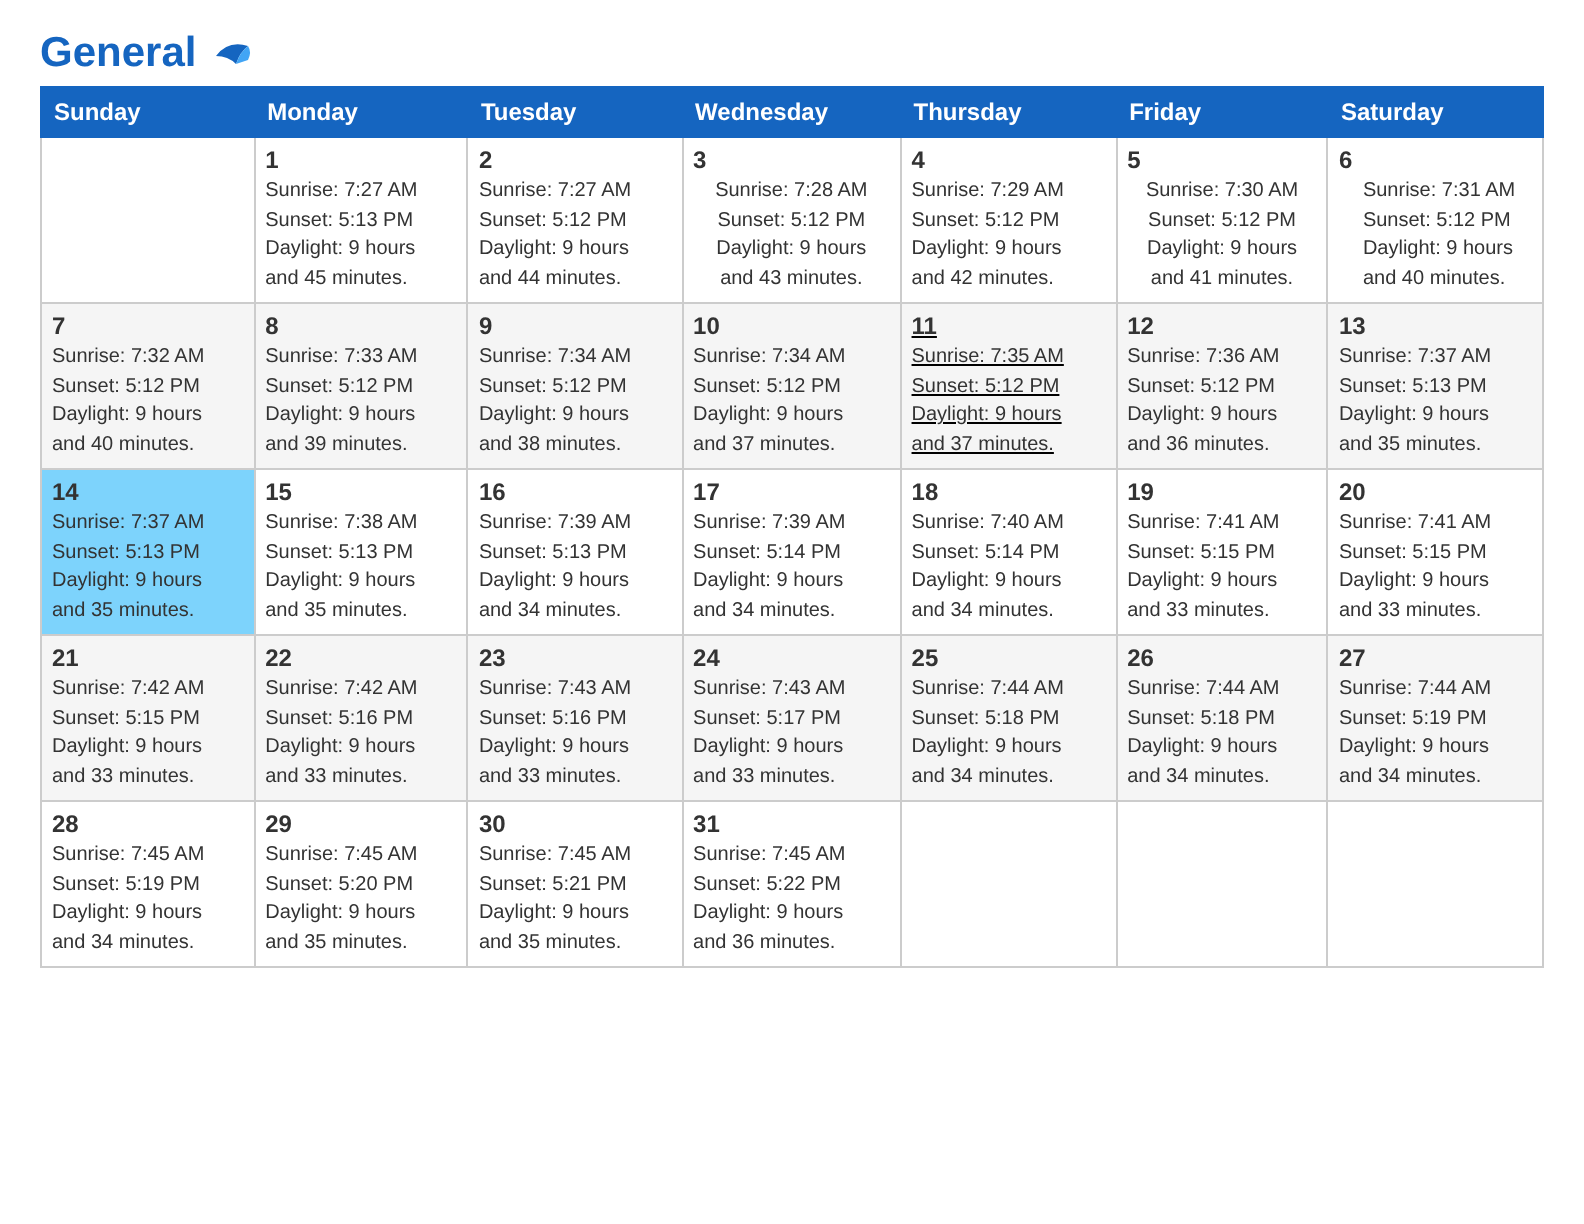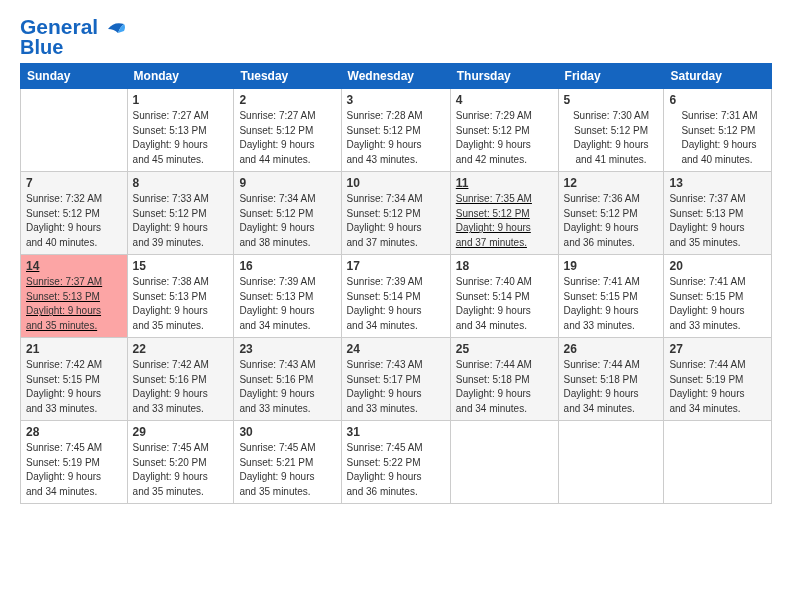--- a/index.html
+++ b/index.html
@@ -88,21 +88,20 @@
       <div>
         <div style="display:flex;align-items:center;">
           <div style="font-size:21px;font-weight:bold;color:#333;line-height:1;">
             <span style="color:#1565c0;">General</span>
             <svg width="22" height="18" viewBox="0 0 22 18" style="vertical-align:middle;margin-left:2px;">
               <path d="M2,10 Q8,2 18,5 Q14,8 12,14 Q8,10 2,10Z" fill="#1565c0"></path>
               <path d="M12,14 Q14,8 18,5 Q20,8 18,12Z" fill="#42a5f5"></path>
             </svg>
           </div>
         </div>
-        <div style="font-size:20px;font-weight:bold;color:#1565c0;line-height:1;">Blue</div>
       </div>
     </div>
     <div class="title-block">
       <div class="month-title"></div>
       <div class="location"></div>
     </div>
   </div>
 
   <table class="calendar">
     <thead>
@@ -128,21 +127,21 @@
           </td>
           <td style="background: rgb(255, 255, 255);">
             <span class="day-num">2</span>
             <div class="day-info" style="white-space: pre-line;">Sunrise: 7:27 AM
 Sunset: 5:12 PM
 Daylight: 9 hours
 and 44 minutes.</div>
           </td>
           <td style="background: rgb(255, 255, 255);">
             <span class="day-num">3</span>
-            <div class="day-info" style="white-space: pre-line;">Sunrise: 7:28 AM
+            <div class="day-info" style="white-space: pre-line; text-align: center;">Sunrise: 7:28 AM
 Sunset: 5:12 PM
 Daylight: 9 hours
 and 43 minutes.</div>
           </td>
           <td style="background: rgb(255, 255, 255);">
             <span class="day-num">4</span>
             <div class="day-info" style="white-space: pre-line;">Sunrise: 7:29 AM
 Sunset: 5:12 PM
 Daylight: 9 hours
 and 42 minutes.</div>
@@ -207,21 +206,21 @@
           </td>
           <td style="background: rgb(245, 245, 245);">
             <span class="day-num">13</span>
             <div class="day-info" style="white-space: pre-line;">Sunrise: 7:37 AM
 Sunset: 5:13 PM
 Daylight: 9 hours
 and 35 minutes.</div>
           </td>
         </tr>
         <tr>
-          <td style="background: #fca5a5; text-decoration: underline;">
+          <td style="background: #7dd3fc;">
             <span class="day-num">14</span>
             <div class="day-info" style="white-space: pre-line;">Sunrise: 7:37 AM
 Sunset: 5:13 PM
 Daylight: 9 hours
 and 35 minutes.</div>
           </td>
           <td style="background: rgb(255, 255, 255);">
             <span class="day-num">15</span>
             <div class="day-info" style="white-space: pre-line;">Sunrise: 7:38 AM
 Sunset: 5:13 PM

